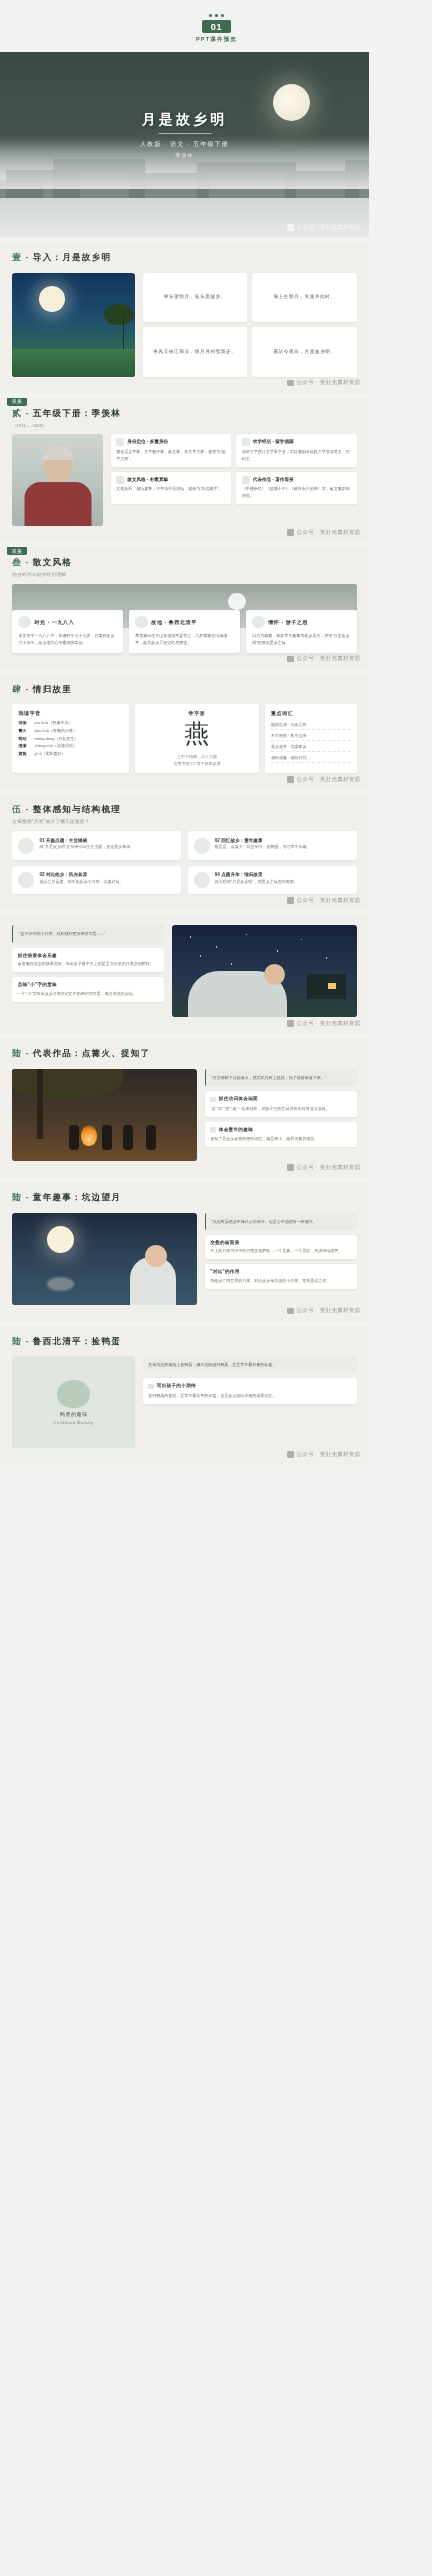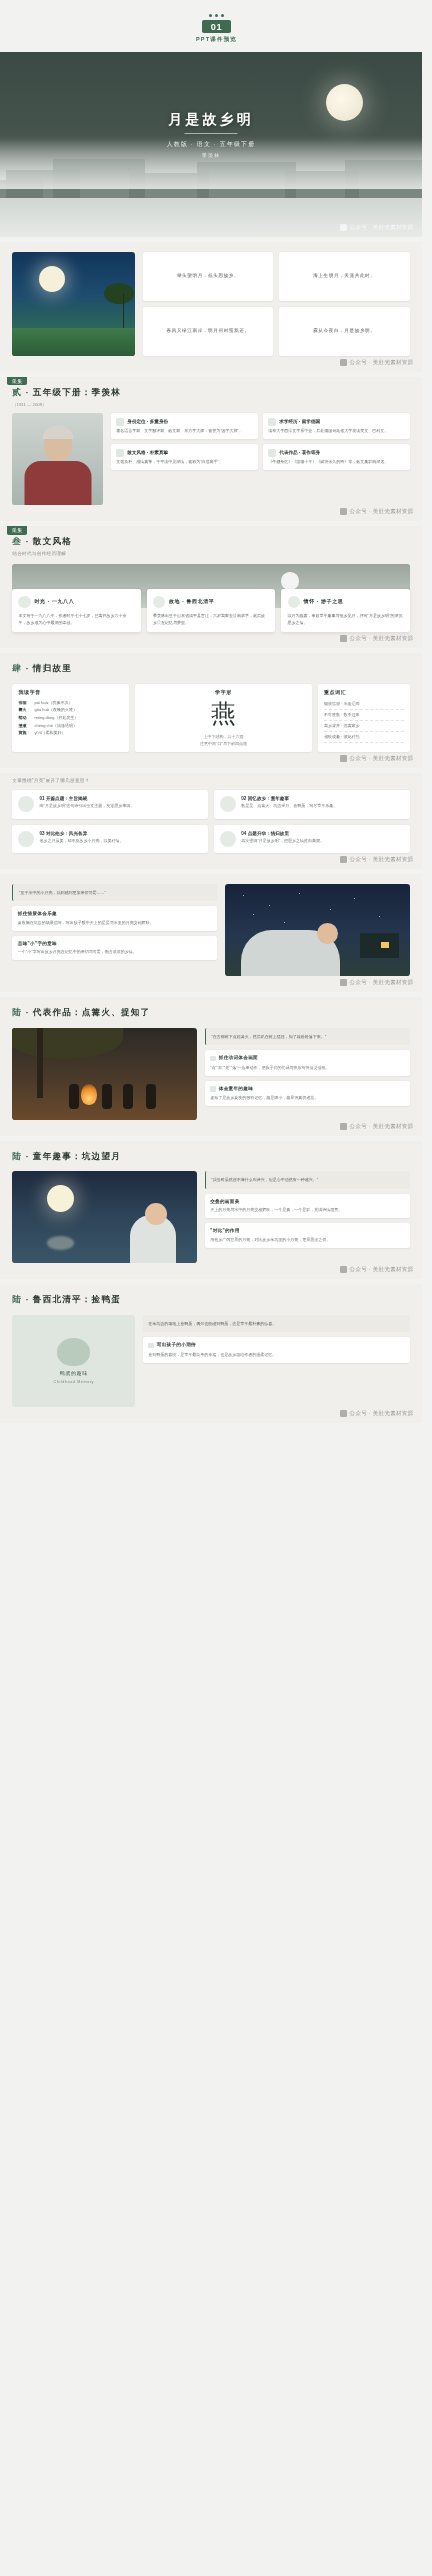--- a/index.html
+++ b/index.html
@@ -16,21 +16,21 @@
   .hdr-badge {
     display: inline-block; background: #3f6b52; color: #fff;
     border-radius: 1.8px; padding: 1.8px 8.6px; font-size: 9.2px; font-weight: bold;
     letter-spacing: 0.6px; position: relative;
   }
   .hdr-dots { display: flex; justify-content: center; gap: 3.1px; margin-bottom: 3.1px; }
   .hdr-dots i { width: 3.1px; height: 3.1px; border-radius: 50%; background: #3f6b52; display: block; }
   .hdr-sub { font-size: 5.5px; color: #3f6b52; letter-spacing: 1.2px; margin-top: 3.1px; font-weight: bold;}
 
   
-  .slide { position: relative; width: 422px; overflow: hidden; }
+  .slide { position: relative; width: 369px; overflow: hidden; }
   .gap { height: 5px; background: #f2f2f0; }
 
   .watermark {
     position: absolute; right: 8.6px; bottom: 6.2px;
     font-size: 5.5px; color: rgba(120,120,120,.75); letter-spacing: 0.3px;
     display: flex; align-items: center; gap: 2.5px;
   }
   .watermark .wm-ico {
     width: 6.8px; height: 6.8px; border-radius: 1.2px; background: rgba(120,120,120,.55);
     display: inline-block;
@@ -292,20 +292,25 @@
     <div class="cover-author">季羡林</div>
     <div class="watermark wm-light">
       <span class="wm-ico"></span>
       <span>公众号 · 美肚壳素材资源</span>
     </div>
   </div>
 
   <div class="gap"></div>
 
   <div class="slide sec">
+    <div class="sec-title">
+      <span class="num">壹</span>
+      ·
+      <span>导入：月是故乡明</span>
+    </div>
     <div class="poem-wrap">
       <div class="poem-img">
         <div class="pmoon"></div>
         <div class="pleaf"></div>
         <div class="ptree"></div>
         <div class="pgrass"></div>
       </div>
       <div class="poem-grid">
         <div class="poem-cell">举头望明月，低头思故乡。</div>
         <div class="poem-cell">海上生明月，天涯共此时。</div>
@@ -466,20 +471,25 @@
     </div>
     <div class="watermark">
       <span class="wm-ico"></span>
       <span>公众号 · 美肚壳素材资源</span>
     </div>
   </div>
 
   <div class="gap"></div>
 
   <div class="slide sec">
+    <div class="sec-title">
+      <span class="num">伍</span>
+      ·
+      <span>整体感知与结构梳理</span>
+    </div>
     <div class="sec-note">文章围绕"月亮"展开了哪几层意思？</div>
     <div class="st-grid">
       <div class="st-card">
         <span class="st-ico"></span>
         <div>
           <div class="st-t">
             <span>01</span>
             <span>开篇点题：主旨揭晓</span>
           </div>
           <div class="st-d">由"月是故乡明"这句诗引出全文主题，奠定思乡基调。</div>

